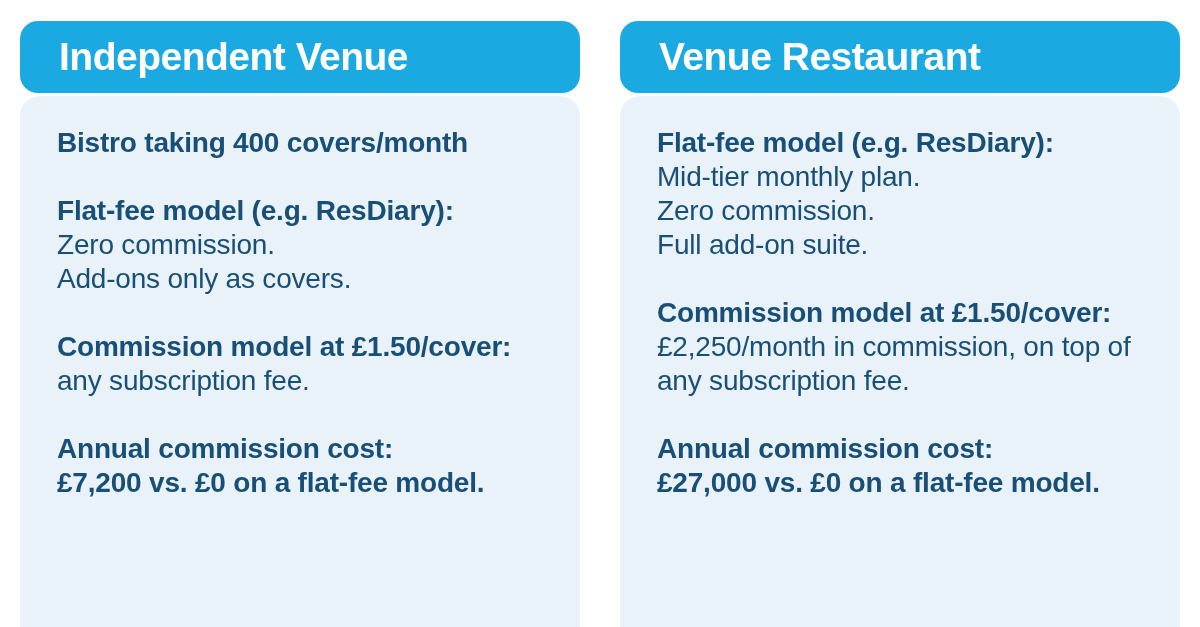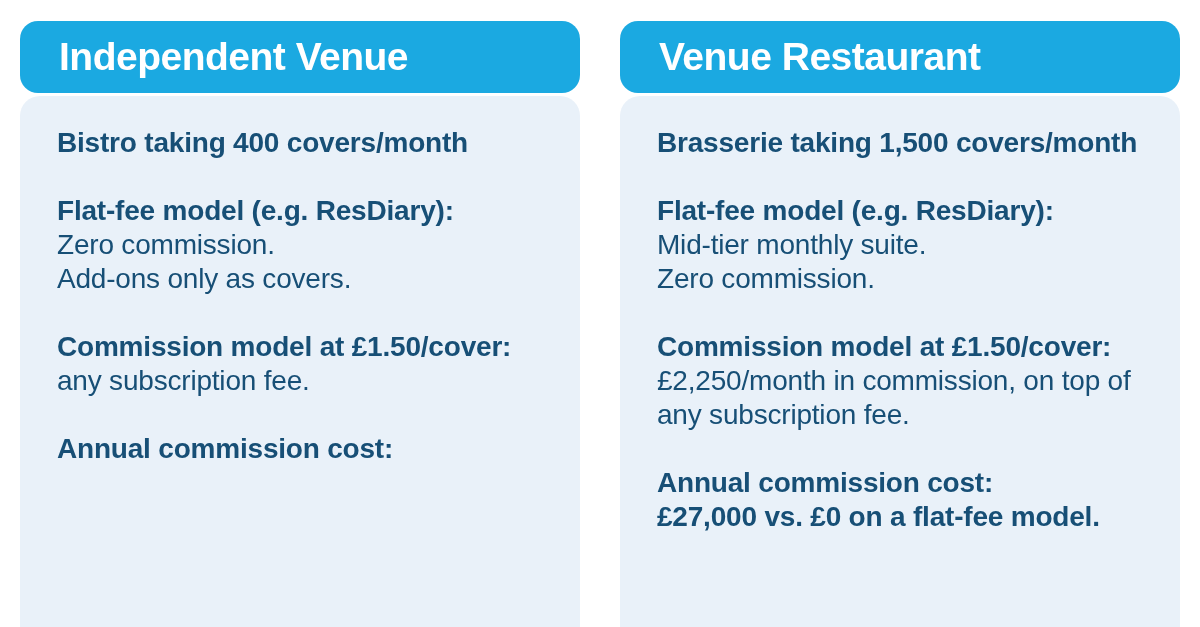--- a/index.html
+++ b/index.html
@@ -72,36 +72,35 @@
         <span class="line bold">Flat-fee model (e.g. ResDiary):</span>
         <span class="line">Zero commission.</span>
         <span class="line">Add-ons only as covers.</span>
       </p>
       <p class="para">
         <span class="line bold">Commission model at £1.50/cover:</span>
         <span class="line">any subscription fee.</span>
       </p>
       <p class="para">
         <span class="line bold">Annual commission cost:</span>
+        <span class="line bold">£7,200 vs. £0 on a flat-fee model.</span>
       </p>
     </div>
   </div>
 
   <div class="card">
     <div class="card-header">
       <h2 class="card-title">Venue Restaurant</h2>
     </div>
     <div class="card-body">
       <p class="para">
-        <span class="line bold">Brasserie taking 1,500 covers/month</span>
-      </p>
-      <p class="para">
         <span class="line bold">Flat-fee model (e.g. ResDiary):</span>
-        <span class="line">Mid-tier monthly suite.</span>
+        <span class="line">Mid-tier monthly plan.</span>
         <span class="line">Zero commission.</span>
+        <span class="line">Full add-on suite.</span>
       </p>
       <p class="para">
         <span class="line bold">Commission model at £1.50/cover:</span>
         <span class="line">£2,250/month in commission, on top of</span>
         <span class="line">any subscription fee.</span>
       </p>
       <p class="para">
         <span class="line bold">Annual commission cost:</span>
         <span class="line bold">£27,000 vs. £0 on a flat-fee model.</span>
       </p>

